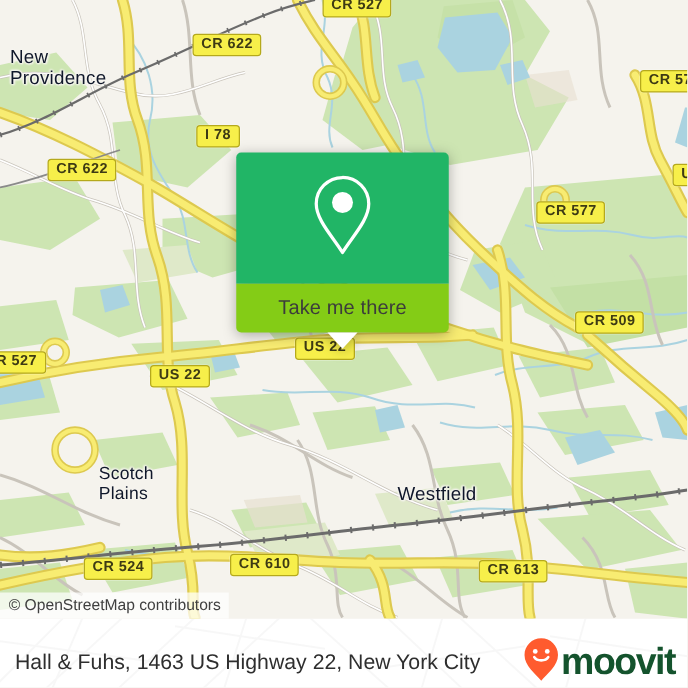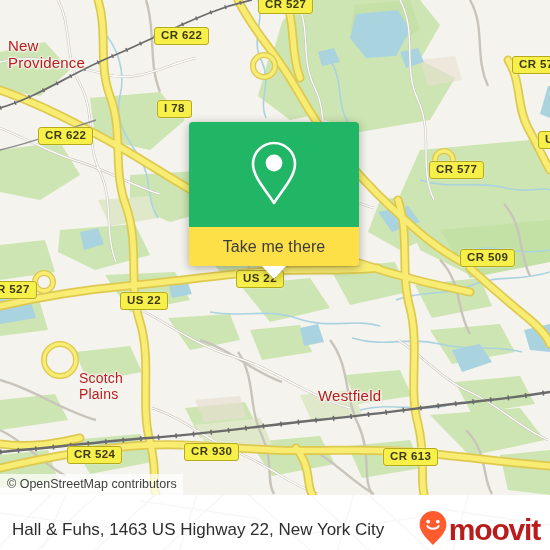--- a/index.html
+++ b/index.html
@@ -10,21 +10,21 @@
   }
   #app{position:relative;width:550px;height:550px;overflow:hidden;background:#fff;}
 
   
   #map{position:absolute;left:0;top:0;width:550px;height:495px;overflow:hidden;background:#f2efe9;}
   .layer{position:absolute;left:0;top:0;width:550px;height:495px;}
   svg.layer{display:block;}
 
   
   .place{
-    position:absolute;color:#b91c1c;font-weight:400;
+    position:absolute;color:#0f172a;font-weight:400;
     text-shadow:1px 0 1.6px #f6f4ef,-1px 0 1.6px #f6f4ef,0 1px 1.6px #f6f4ef,0 -1px 1.6px #f6f4ef,
                 1px 1px 1.6px #f6f4ef,-1px -1px 1.6px #f6f4ef;
     white-space:pre;line-height:1.12;letter-spacing:.2px;
     pointer-events:none;
   }
 
   
   .shield{
     position:absolute;background:#f7ef4a;border:1.6px solid #b5a91c;border-radius:3px;
     color:#3d3a14;font-weight:700;font-size:11.5px;letter-spacing:.4px;
@@ -41,42 +41,42 @@
   
   #card{
     position:absolute;left:189px;top:122px;width:170px;
     filter:drop-shadow(0 2px 5px rgba(0,0,0,.30));
   }
   #card-top{
     background:#21b566;height:105px;border-radius:4px 4px 0 0;
     display:flex;align-items:center;justify-content:center;
   }
   #card-bottom{
-    background:#fde047;border-radius:0 0 4px 4px;height:39px;
+    background:#84cc16;border-radius:0 0 4px 4px;height:39px;
     display:flex;align-items:center;justify-content:center;position:relative;
   }
   #card-label{color:#3c3c3c;font-size:16px;letter-spacing:.1px;}
   #card-tail{
     position:absolute;left:50%;bottom:-13px;margin-left:-12px;width:0;height:0;
     border-left:12px solid transparent;border-right:12px solid transparent;
     border-top:13px solid #fff;
   }
 
   
   #footer{
     position:absolute;left:0;top:495px;width:550px;height:70px;background:#ffffff;
     display:flex;align-items:center;overflow:hidden;
   }
   #footer-watermark{position:absolute;left:0;top:0;width:550px;height:55px;opacity:.5;}
   #footer-text{
     position:relative;margin-left:12px;color:#2e2e2e;font-size:17px;letter-spacing:0;
     white-space:nowrap;
   }
   #brand{position:absolute;right:10px;top:50%;transform:translateY(-50%);display:flex;align-items:center;}
-  #brand-word{color:#b91c1c;font-size:30px;font-weight:700;letter-spacing:-1.2px;margin-left:1px;line-height:30px;}
+  #brand-word{color:#14532d;font-size:30px;font-weight:700;letter-spacing:-1.2px;margin-left:1px;line-height:30px;}
 </style>
 </head>
 <body>
 
 <div id="app">
 
   <div id="map">
 
     <svg class="layer" viewBox="0 0 550 495" preserveAspectRatio="none">
       <rect x="0" y="0" width="550" height="495" fill="#f2efe9"></rect>
@@ -258,21 +258,21 @@
       <div class="shield" style="left:512px;top:56px;">CR 577</div>
       <div class="shield" style="left:157px;top:100px;">I 78</div>
       <div class="shield" style="left:38px;top:127px;">CR 622</div>
       <div class="shield" style="left:538px;top:131px;">U</div>
       <div class="shield" style="left:429px;top:161px;">CR 577</div>
       <div class="shield" style="left:460px;top:249px;">CR 509</div>
       <div class="shield" style="left:236px;top:270px;">US 22</div>
       <div class="shield" style="left:-10px;top:281px;">R 527</div>
       <div class="shield" style="left:120px;top:292px;">US 22</div>
       <div class="shield" style="left:67px;top:446px;">CR 524</div>
-      <div class="shield" style="left:184px;top:443px;">CR 930</div>
+      <div class="shield" style="left:184px;top:443px;">CR 610</div>
       <div class="shield" style="left:383px;top:448px;">CR 613</div>
     </div>
 
     <div id="attrib">© OpenStreetMap contributors</div>
 
     <div id="card">
       <div id="card-top">
         <span>
           <svg width="56" height="70" viewBox="0 0 56 70" fill="none" aria-hidden="true">
             <path d="M28 5 C16.4 5 7 14.4 7 26 C7 39 20 52 28 65 C36 52 49 39 49 26 C49 14.4 39.6 5 28 5 Z" stroke="#ffffff" stroke-width="2.6" fill="none" stroke-linejoin="round"></path>

